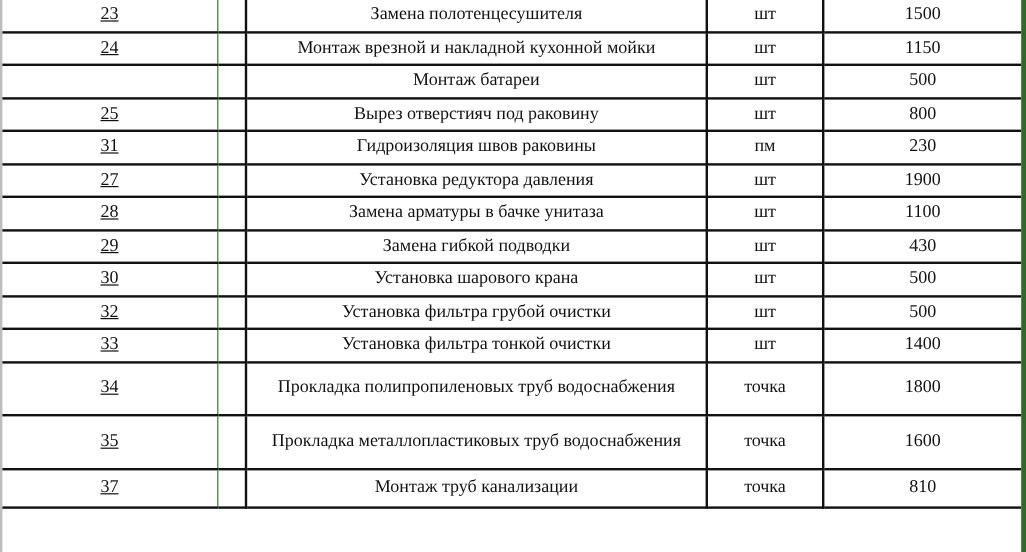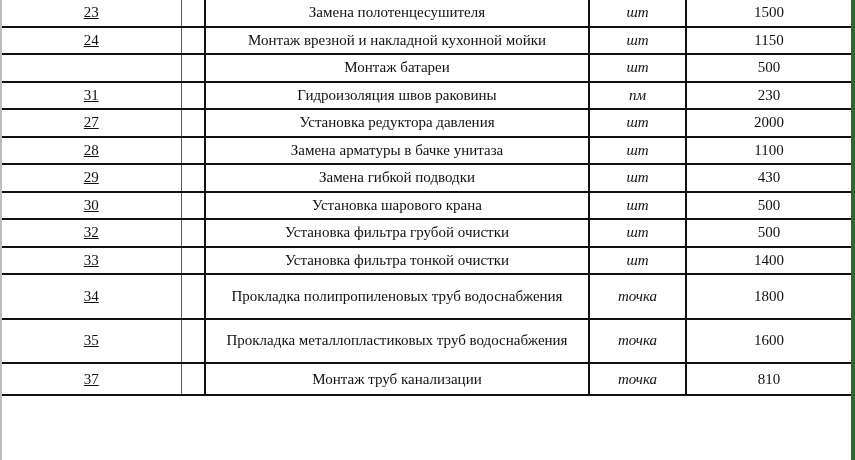--- a/index.html
+++ b/index.html
@@ -35,21 +35,21 @@
       overflow: hidden;
     }
     col.c-num { width: 179px; }
     col.c-gap { width: 24px; }
     col.c-name { width: 384px; }
     col.c-unit { width: 97px; }
     col.c-price { width: 165px; }
     td.num { border-right: 1px solid #2f7d2a; text-decoration: underline; }
     td.gap { border-right: 2.5px solid #111; }
     td.name { border-right: 2.5px solid #111; font-family: Liberation Serif, serif; }
-    td.unit { border-right: 2.5px solid #111; font-style: italic; }
+    td.unit { border-right: 2.5px solid #111; }
     td.price { }
     tr.r-std td { height: 25.5px; }
     tr.r-tall td { height: 42.5px; }
     tr.r-last td { height: 30px; }
   </style>
 </head>
 <body>
 
 <div class="left-strip"></div>
 
@@ -77,32 +77,39 @@
         <td class="price">1150</td>
       </tr>
       <tr class="r-std">
         <td class="num"></td>
         <td class="gap"></td>
         <td class="name">Монтаж батареи</td>
         <td class="unit">шт</td>
         <td class="price">500</td>
       </tr>
       <tr class="r-std">
+        <td class="num">25</td>
+        <td class="gap"></td>
+        <td class="name">Вырез отверстияч под раковину</td>
+        <td class="unit">шт</td>
+        <td class="price">800</td>
+      </tr>
+      <tr class="r-std">
         <td class="num">31</td>
         <td class="gap"></td>
         <td class="name">Гидроизоляция швов раковины</td>
         <td class="unit">пм</td>
         <td class="price">230</td>
       </tr>
       <tr class="r-std">
         <td class="num">27</td>
         <td class="gap"></td>
         <td class="name">Установка редуктора давления</td>
         <td class="unit">шт</td>
-        <td class="price">2000</td>
+        <td class="price">1900</td>
       </tr>
       <tr class="r-std">
         <td class="num">28</td>
         <td class="gap"></td>
         <td class="name">Замена арматуры в бачке унитаза</td>
         <td class="unit">шт</td>
         <td class="price">1100</td>
       </tr>
       <tr class="r-std">
         <td class="num">29</td>

